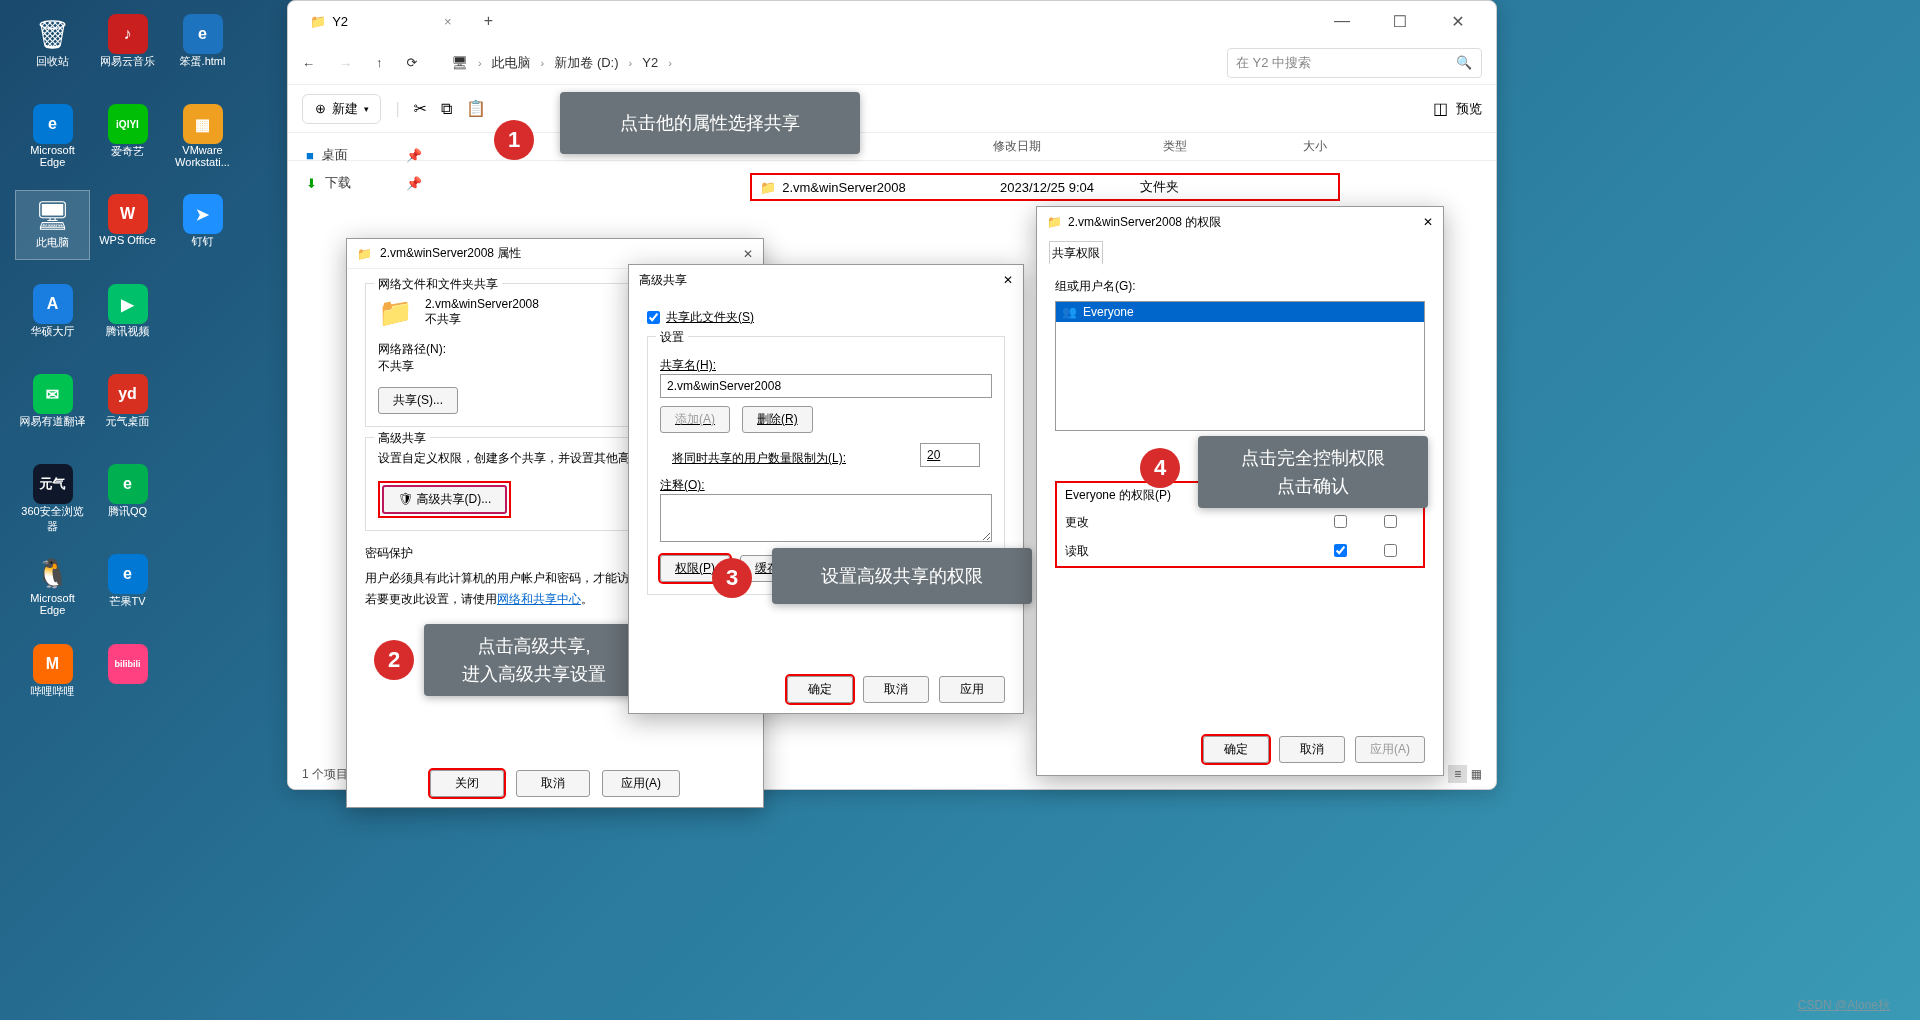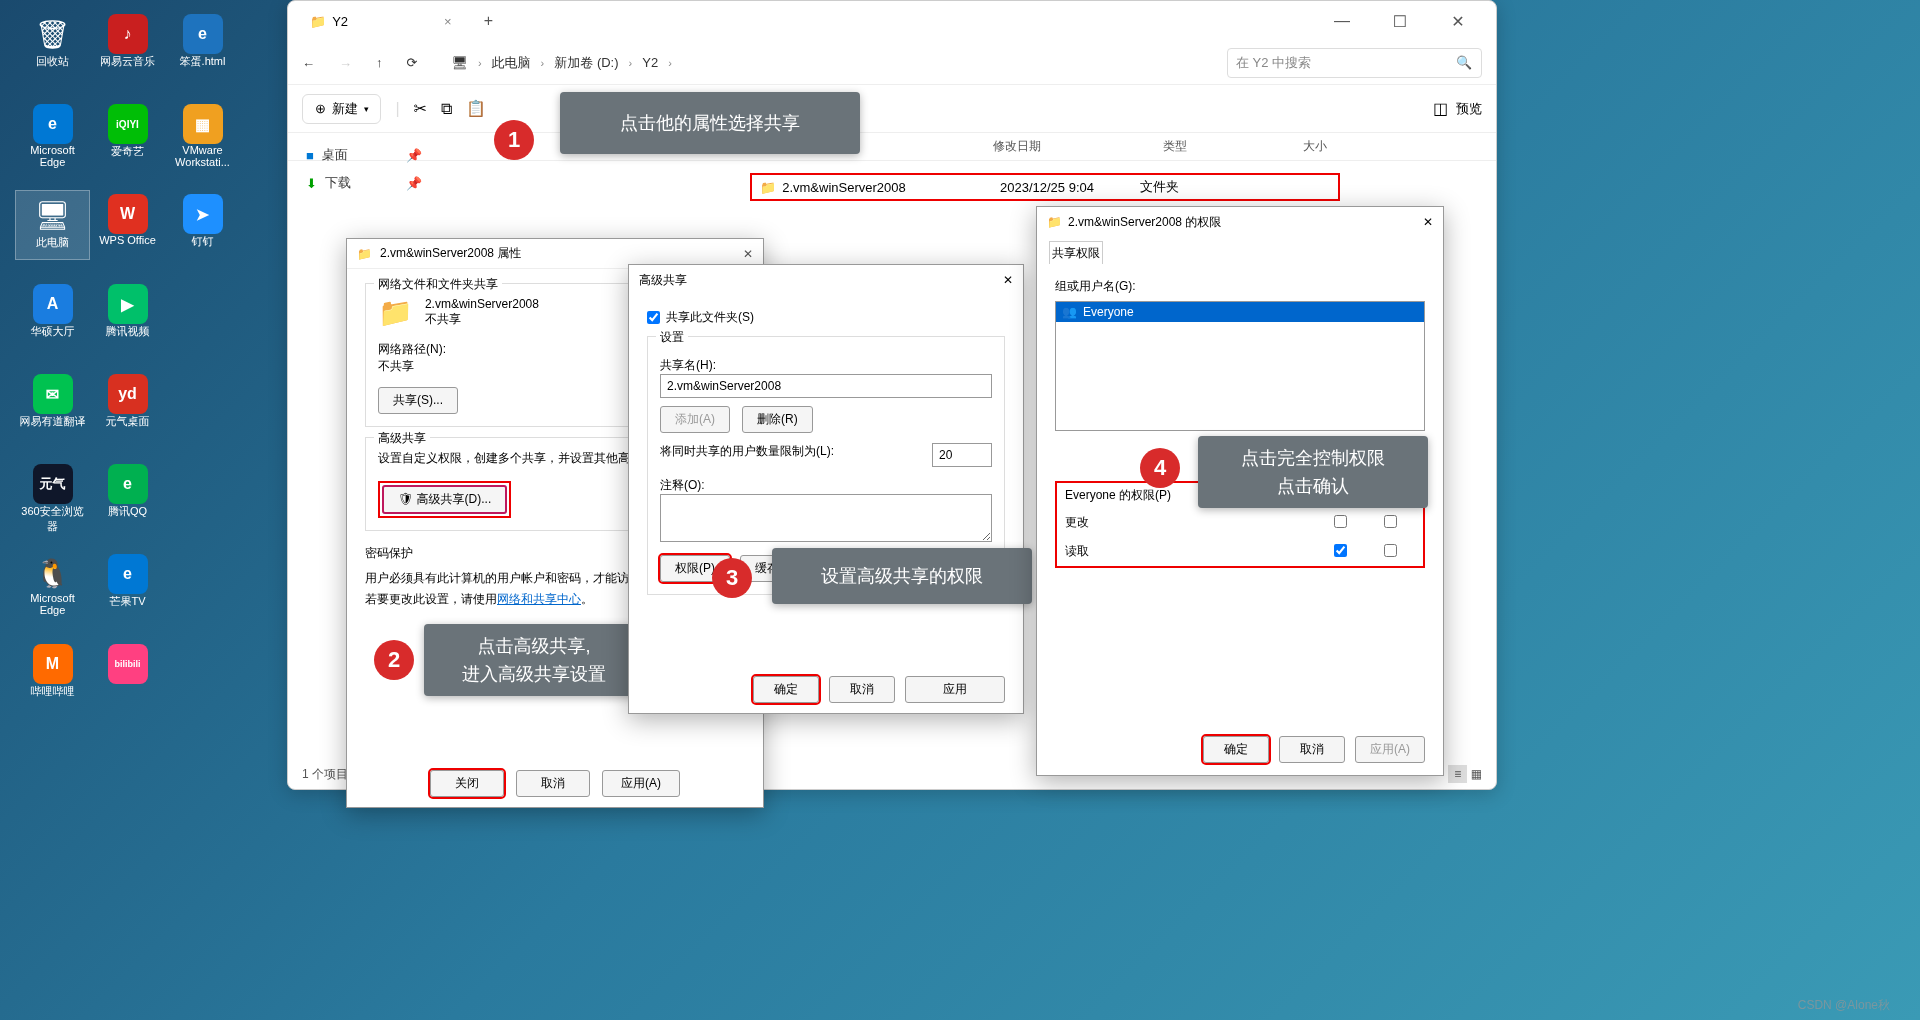--- a/index.html
+++ b/index.html
@@ -45,21 +45,21 @@
 .props-body { padding: 14px 18px; font-size: 12px; }
 .group { border: 1px solid #ddd; padding: 12px; margin-bottom: 10px; position: relative; }
 .group .gtitle { position: absolute; top: -8px; left: 8px; background: #fff; padding: 0 4px; font-size: 12px; }
 .btn { border: 1px solid #999; background: #f5f5f5; padding: 4px 14px; font-size: 12px; cursor: pointer; border-radius: 3px; }
 .btn.red { outline: 2px solid #e00; }
 .props-footer { position: absolute; bottom: 10px; left: 0; right: 0; display: flex; justify-content: center; gap: 12px; padding: 0 18px; }
 
 
 .advshare { position: absolute; top: 264px; left: 628px; width: 396px; height: 450px; background: #fff; border: 1px solid #999; box-shadow: 0 6px 24px rgba(0,0,0,0.3); }
 .advshare .tb { height: 30px; display: flex; align-items: center; padding: 0 10px; font-size: 12px; gap: 8px; justify-content: space-between; }
-.advshare-body { padding: 14px 18px; font-size: 12px; }
+.advshare-body { padding: 14px 18px; font-size: 12px; text-decoration: underline; }
 .chk { display: flex; align-items: center; gap: 6px; margin-bottom: 10px; }
 .field { margin: 8px 0; }
 .textinput { width: 100%; border: 1px solid #999; padding: 4px 6px; font-size: 12px; }
 .advshare-footer { position: absolute; bottom: 10px; right: 18px; display: flex; gap: 10px; }
 
 
 .perms { position: absolute; top: 206px; left: 1036px; width: 408px; height: 570px; background: #fff; border: 1px solid #999; box-shadow: 0 6px 24px rgba(0,0,0,0.3); }
 .perms .tb { height: 30px; display: flex; align-items: center; padding: 0 10px; font-size: 12px; gap: 8px; justify-content: space-between; }
 .perms-body { padding: 10px 18px; font-size: 12px; }
 .userlist { border: 1px solid #999; height: 130px; margin: 6px 0 10px; }
@@ -70,21 +70,21 @@
 .permtable .phead .pc { width: 50px; text-align: center; }
 .permtable .prow { display: flex; padding: 6px 8px; align-items: center; }
 .permtable .prow .pn { flex: 1; }
 .permtable .prow .pc { width: 50px; text-align: center; }
 .perms-footer { position: absolute; bottom: 12px; right: 18px; display: flex; gap: 10px; }
 
 
 .anno { position: absolute; background: #6a7379; color: #fff; padding: 10px 18px; font-size: 18px; border-radius: 4px; box-shadow: 0 2px 8px rgba(0,0,0,0.3); display: flex; align-items: center; gap: 4px; }
 .anno-num { position: absolute; width: 40px; height: 40px; border-radius: 50%; background: #d82b2b; color: #fff; display: flex; align-items: center; justify-content: center; font-size: 22px; font-weight: bold; }
 
-.watermark { position: absolute; bottom: 6px; right: 30px; color: rgba(150,150,150,0.7); font-size: 12px; }
+.watermark { position: absolute; bottom: 6px; right: 30px; color: rgba(150,150,150,0.7); font-size: 12px; text-decoration: underline; }
 .link { color: #06c; text-decoration: underline; cursor: pointer; }
 </style>
 </head>
 <body>
 
 <div class="desktop">
   <div class="desktop-row">
     <div class="desktop-icon">
         <div class="ico">🗑</div>
         <span>回收站</span>
@@ -360,38 +360,38 @@
     <div class="group">
       <div class="gtitle">设置</div>
       <div class="field">
         <div>共享名(H):</div>
         <input class="textinput" value="2.vm&amp;winServer2008" style="">
       </div>
       <div style="display:flex;gap:12px;margin:8px 0">
         <button class="btn" style="color:#999">添加(A)</button>
         <button class="btn">删除(R)</button>
       </div>
-      <div style="display:flex;align-items:flex-start;gap:4px;margin:10px 0">
+      <div style="display:flex;align-items:flex-end;gap:4px;margin:10px 12px">
         <span style="flex:1">将同时共享的用户数量限制为(L):</span>
         <input class="textinput" style="width: 60px;" value="20">
       </div>
       <div class="field">
         <div>注释(O):</div>
         <textarea class="textinput" style="height: 48px;"></textarea>
       </div>
       <div style="display:flex;gap:10px;margin-top:10px">
         <button class="btn red">权限(P)</button>
         <button class="btn">缓存(C)</button>
       </div>
     </div>
   </div>
   <div class="advshare-footer">
     <button class="btn red" style="padding:4px 20px">确定</button>
     <button class="btn" style="padding:4px 20px">取消</button>
-    <button class="btn" style="padding:4px 37px">应用</button>
+    <button class="btn" style="padding:4px 20px">应用</button>
   </div>
 </div>
 
 <div class="anno" style="top:548px;left:772px;width:260px;height:56px;justify-content:center">
   <span>设置高级共享的权限</span>
 </div>
 <div class="anno-num" style="top:558px;left:712px">3</div>
 
 <div class="perms">
   <div class="tb">

